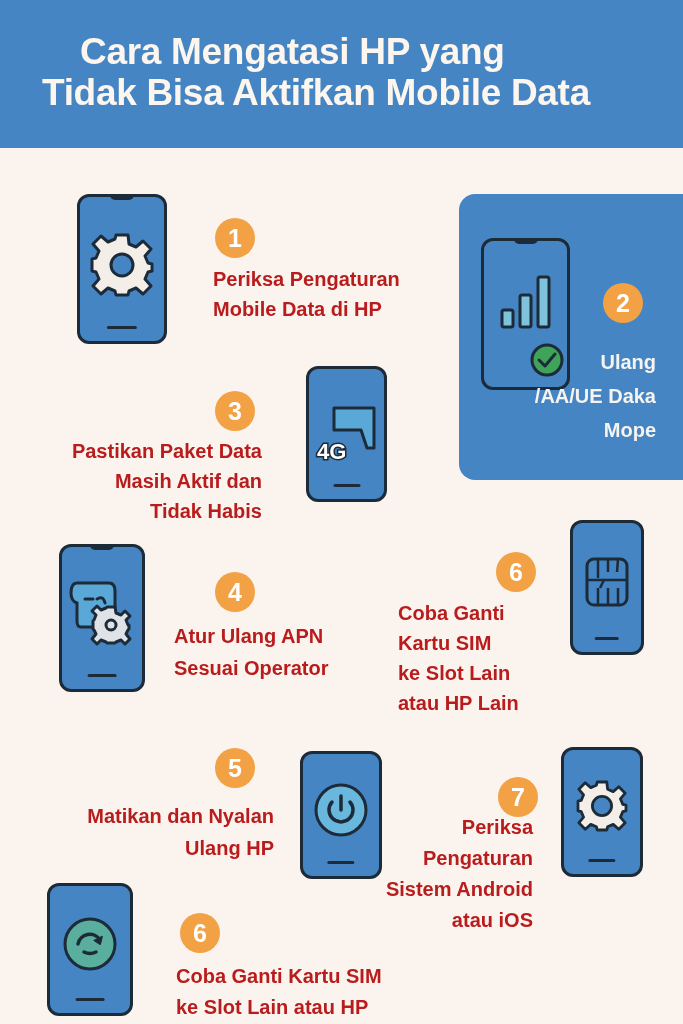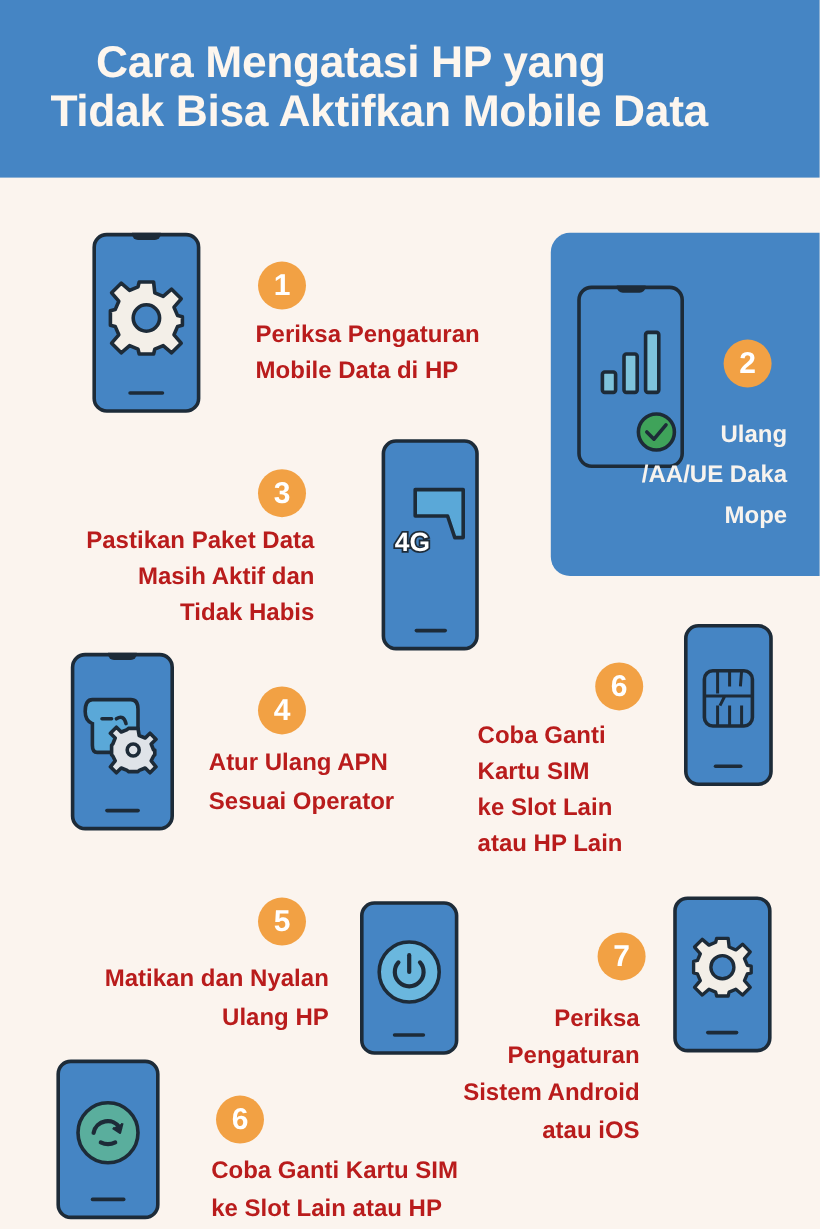--- a/index.html
+++ b/index.html
@@ -61,21 +61,21 @@
   <div>/AA/UE Daka</div>
   <div>Mope</div>
 </div>
 
 <div class="badge" style="left:215px;top:391px;">3</div>
 <div class="txt right" style="right:421px;top:436px;">
   <div>Pastikan Paket Data</div>
   <div>Masih Aktif dan</div>
   <div>Tidak Habis</div>
 </div>
-<div class="phone" style="left:318px;top:366px;width:81px;height:176px;text-align:right;">
+<div class="phone" style="left:306px;top:366px;width:81px;height:136px;text-align:right;">
   <svg width="70" height="60" viewBox="0 0 70 60" style="top:33px;">
     <path d="M22,6 L62,6 L62,46 L55,46 L49,28 L22,28 Z" fill="#5aa8d8" stroke="#1d2b38" stroke-width="3" stroke-linejoin="round"></path>
     <text x="5" y="57" font-family="Liberation Sans, sans-serif" font-weight="700" font-size="22" fill="#ffffff" stroke="#1d2b38" stroke-width="3" paint-order="stroke">4G</text>
   </svg>
   <div class="bar"></div>
 </div>
 
 <div class="phone" style="left:59px;top:544px;width:86px;height:148px;">
   <div class="notch"></div>
   <svg width="70" height="70" viewBox="0 0 70 70" style="top:30px;">
@@ -117,21 +117,21 @@
 <div class="phone" style="left:300px;top:751px;width:82px;height:128px;">
   <svg width="56" height="56" viewBox="0 0 56 56" style="top:28px;">
     <circle cx="28" cy="28" r="25" fill="#6ab7de" stroke="#1d2b38" stroke-width="3"></circle>
     <path d="M19,20 A12,12 0 1 0 37,20" fill="none" stroke="#1d2b38" stroke-width="3.5" stroke-linecap="round"></path>
     <path d="M28,14 L28,28" stroke="#1d2b38" stroke-width="3.5" stroke-linecap="round"></path>
   </svg>
   <div class="bar"></div>
 </div>
 
 <div class="badge" style="left:498px;top:777px;">7</div>
-<div class="txt right" style="right:150px;top:834px;line-height:31px;">
+<div class="txt right" style="right:150px;top:812px;line-height:31px;">
   <div>Periksa</div>
   <div>Pengaturan</div>
   <div>Sistem Android</div>
   <div>atau iOS</div>
 </div>
 <div class="phone" style="left:561px;top:747px;width:82px;height:130px;">
   <svg width="56" height="56" viewBox="0 0 70 70" style="top:28px;">
     <g transform="translate(35,35)">
       <path d="M-6,-30 L6,-30 L7,-21 L14,-18 L21,-24 L29,-16 L23,-9 L26,-2 L30,-1 L30,6 L26,7 L23,14 L29,21 L21,29 L14,23 L7,26 L6,30 L-6,30 L-7,26 L-14,23 L-21,29 L-29,21 L-23,14 L-26,7 L-30,6 L-30,-6 L-26,-7 L-23,-14 L-29,-21 L-21,-29 L-14,-23 L-7,-26 Z" fill="#f3efe8" stroke="#1d2b38" stroke-width="3.5" stroke-linejoin="round"></path>
       <circle r="12" fill="#4585c4" stroke="#1d2b38" stroke-width="3.5"></circle>

